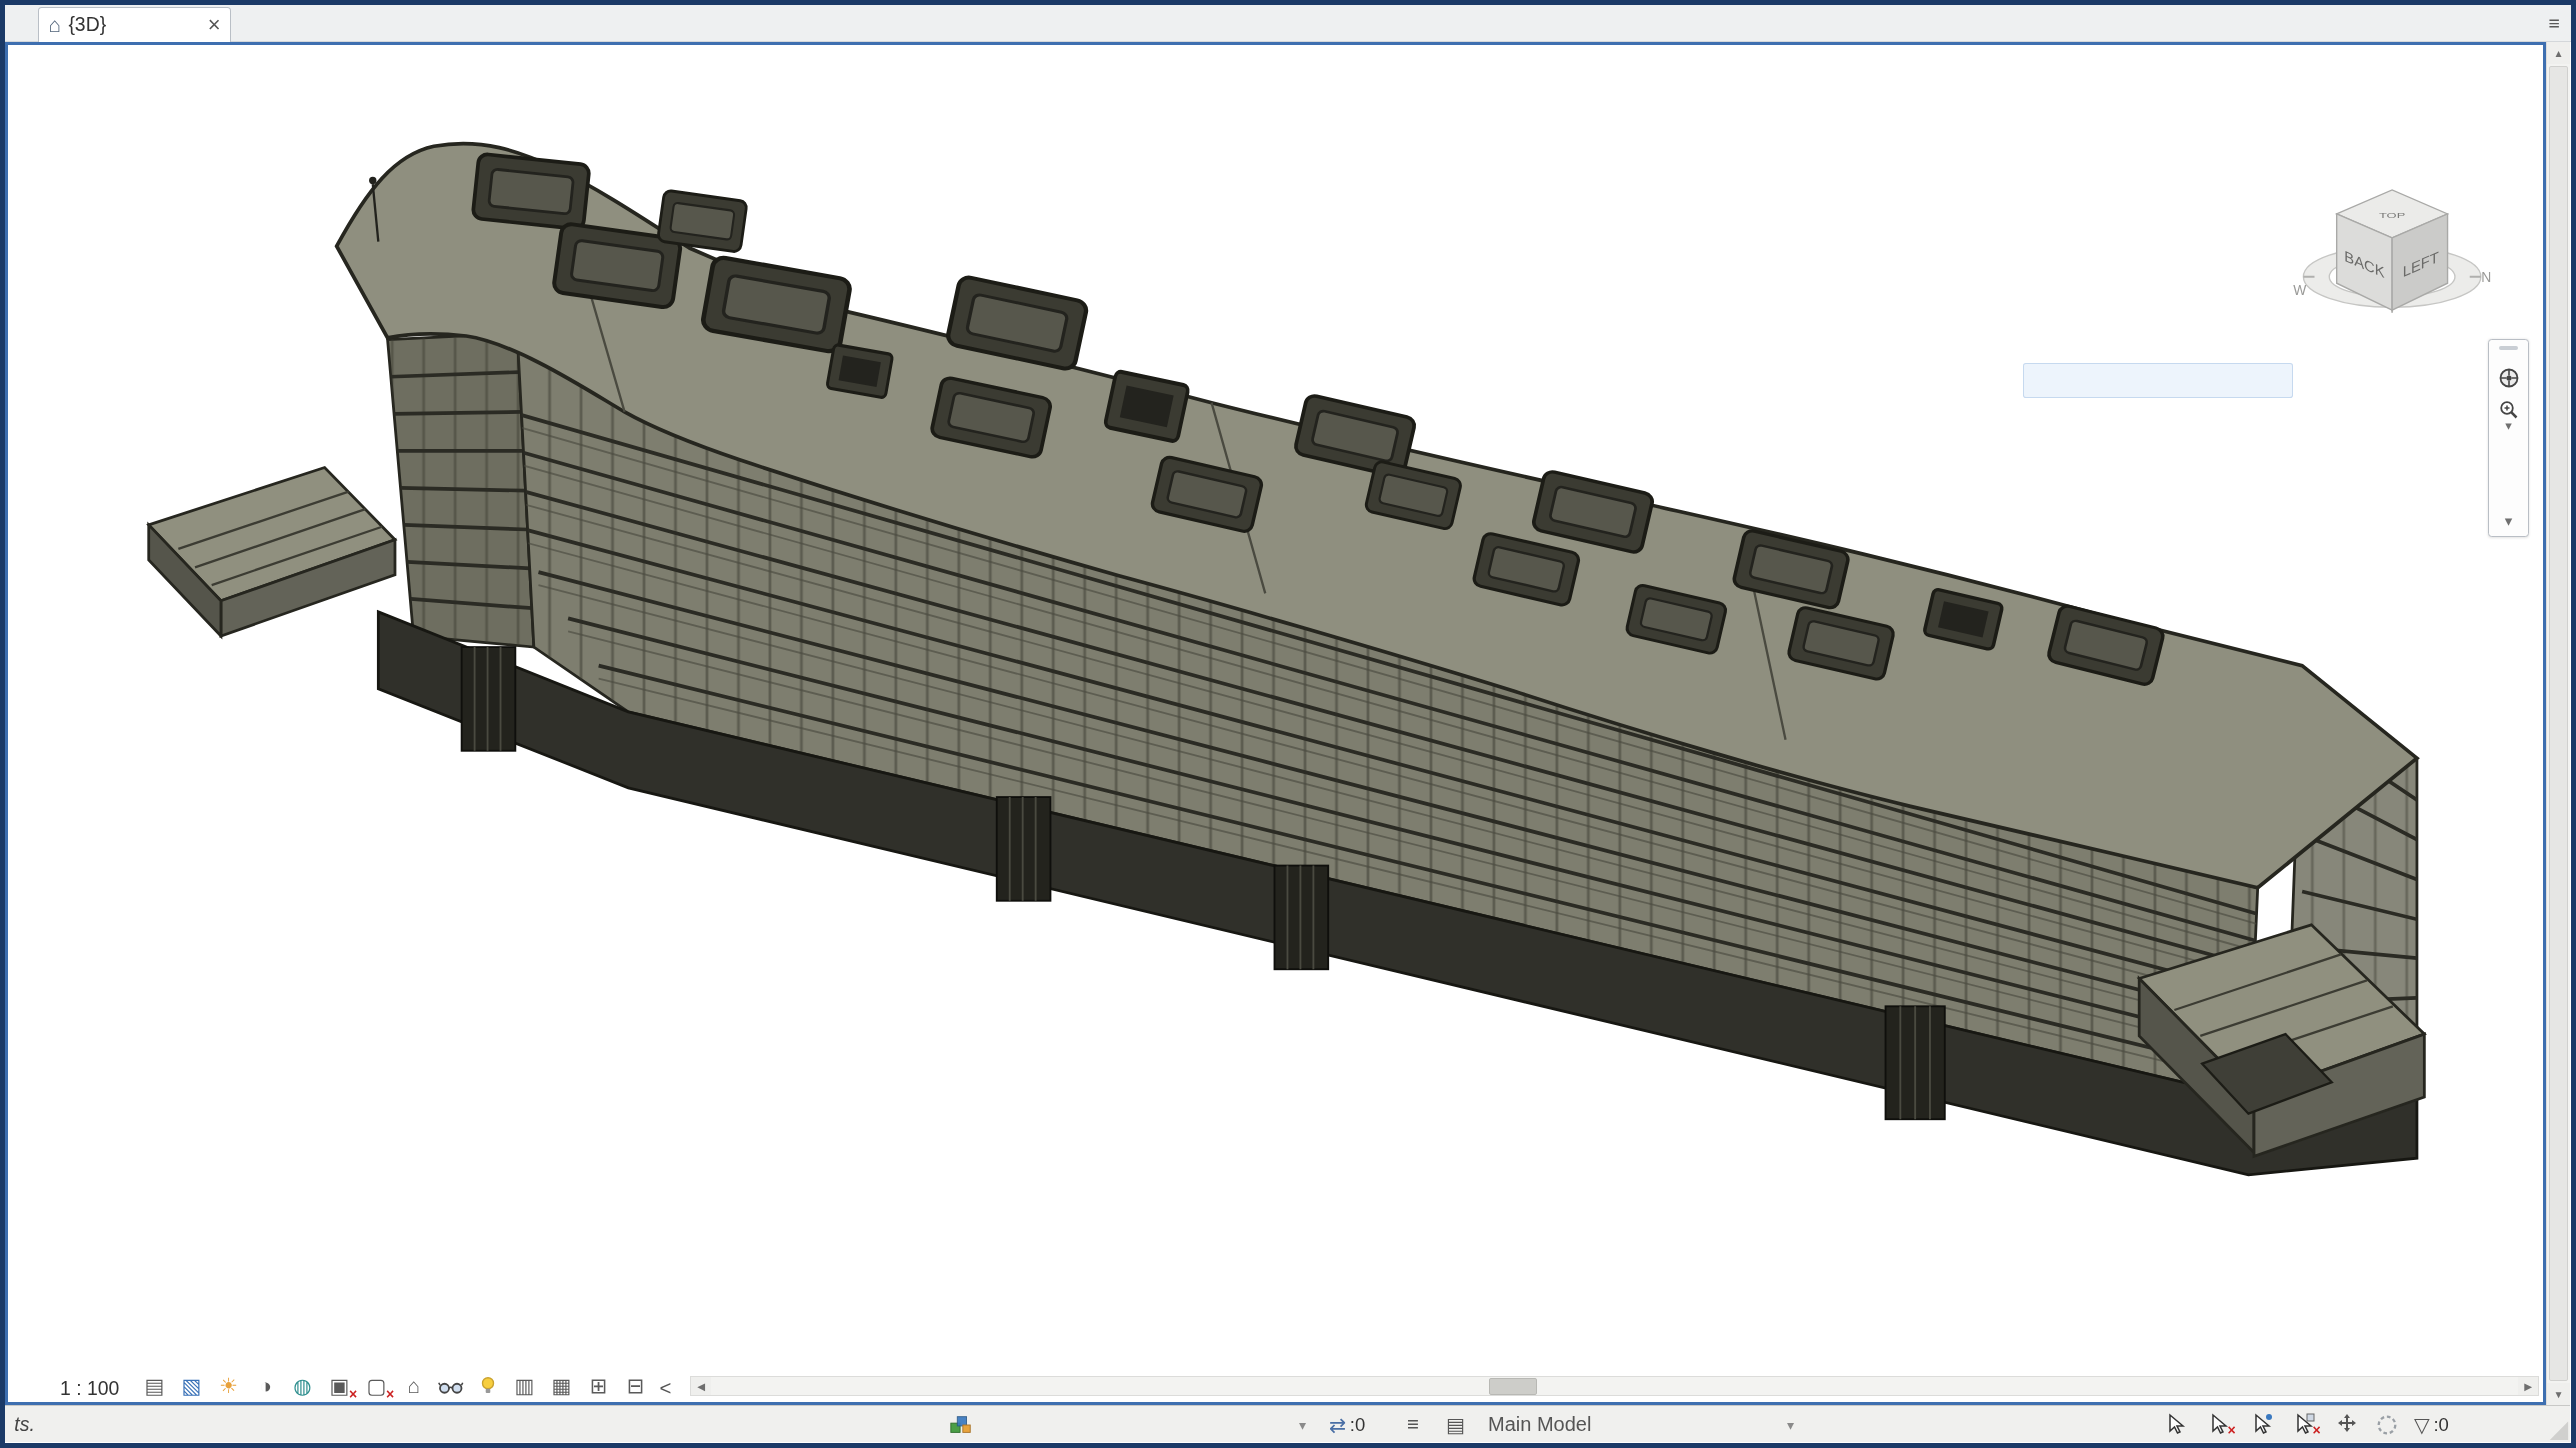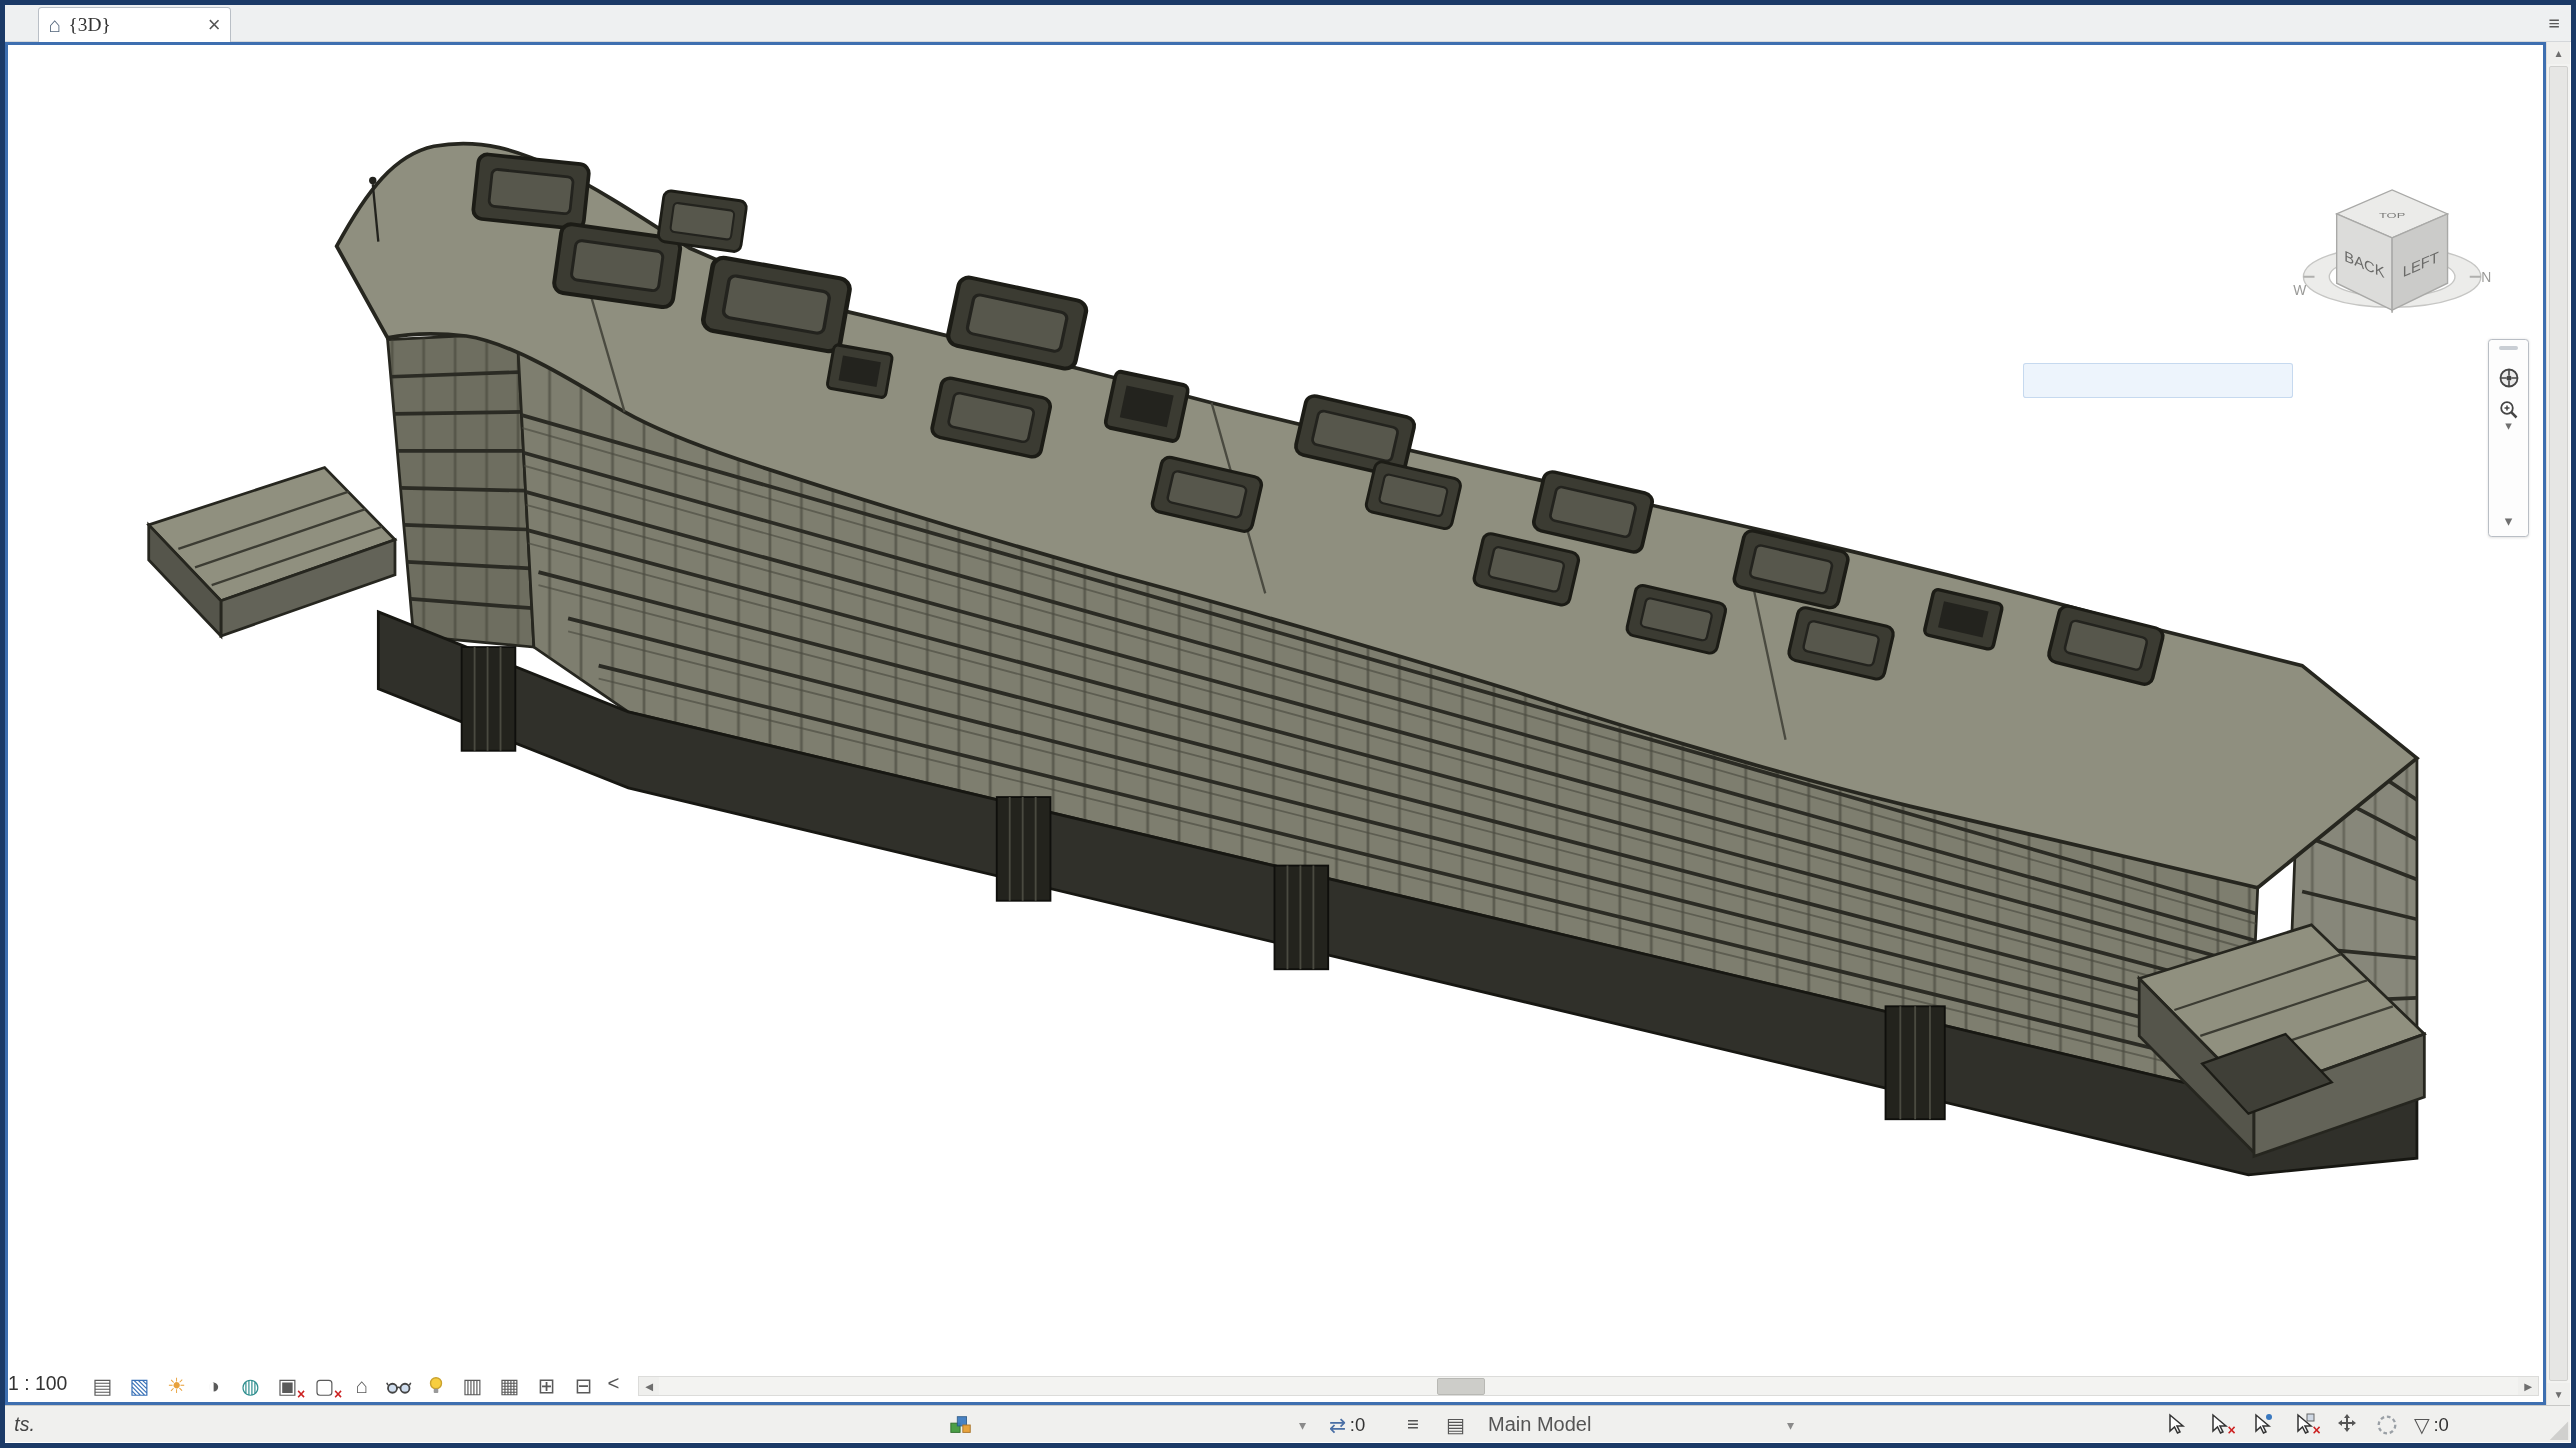--- a/index.html
+++ b/index.html
@@ -7,21 +7,21 @@
   .window { position:relative; width:2576px; height:1448px; background:#fff;
             border:5.6px solid #1b3a67; overflow:hidden; }
 
   
   .tab-bar { position:absolute; left:0; top:0; right:0; height:37px; background:#eef0f1;
              border-bottom:0.9px solid #d4d7da; }
   .tab { position:absolute; left:33px; top:1.9px; width:193px; height:35px; background:#ffffff;
          border:0.9px solid #b9bfc6; border-bottom:none; border-radius:3.7px 3.7px 0 0;
          display:flex; align-items:center; padding:0 9.3px; }
   .tab-home { font-size:21px; color:#51647a; margin-right:7.4px; }
-  .tab-label { font-size:19.4px; color:#333; flex:1;font-family:Liberation Serif, serif; }
+  .tab-label { font-size:19.4px; color:#333; flex:1; }
   .tab-close { font-size:22px; color:#555; cursor:default; }
   .tabbar-right { position:absolute; right:3.7px; top:0; height:37px; display:flex; align-items:center; }
   .tabbar-right span { font-size:19.4px; color:#5a5a5a; padding:0 7.4px; }
 
   
   .canvas { position:absolute; left:0; top:37px; width:2541px; height:1363px;
             border:3.7px solid #3e6fb0; background:#ffffff; }
   .model-svg { position:absolute; left:0; top:0; width:2533px; height:1356px; }
 
   
@@ -39,21 +39,21 @@
             box-shadow:0 0.9px 2.8px rgba(0,0,0,0.12); }
   .nav-handle { width:18.5px; height:4.6px; background:#c9ced4; border-radius:1.9px; margin-bottom:9.3px; }
   .nav-btn { width:31.5px; height:37px; border:none; background:transparent; display:flex;
              align-items:center; justify-content:center; flex-direction:column; cursor:default; }
   .nav-chev { font-size:13px; color:#707070; line-height:9.3px; }
   .nav-collapse { margin-top:auto; margin-bottom:5.6px; font-size:15px; color:#707070; }
 
   
   .canvas-bottom { position:absolute; left:0; right:0; bottom:0; height:31.5px;
                    display:flex; align-items:center; background:#ffffff; }
-  .vcb { display:flex; align-items:flex-start; }
+  .vcb { display:flex; align-items:flex-end; padding-left:52px; }
   .vcb-scale { font-size:19.4px; color:#333; margin-right:16.7px; white-space:nowrap; }
   .vc-icon { position:relative; width:37px; height:28px; display:flex; align-items:center;
              justify-content:center; font-size:21px; }
   .redx { position:absolute; right:0.9px; bottom:-1.9px; font-size:14px; font-weight:bold; color:#cc2222; }
   .c-gray { color:#5a5a5a; } .c-blue { color:#3a72b8; } .c-sun { color:#e8a13b; } .c-teal { color:#2f8f8f; }
   .vcb-collapse { font-size:20.4px; color:#555; margin:0 7.4px 0 5.6px; }
   .hscroll { flex:1; height:20.4px; margin:0 3.7px 0 11px; background:#f3f3f1;
              border:0.9px solid #dcdcda; position:relative; display:flex; align-items:center; }
   .hs-arrow { width:20.4px; height:100%; display:flex; align-items:center; justify-content:center;
               font-size:10.2px; color:#6e6e6e; background:#efefed; }

